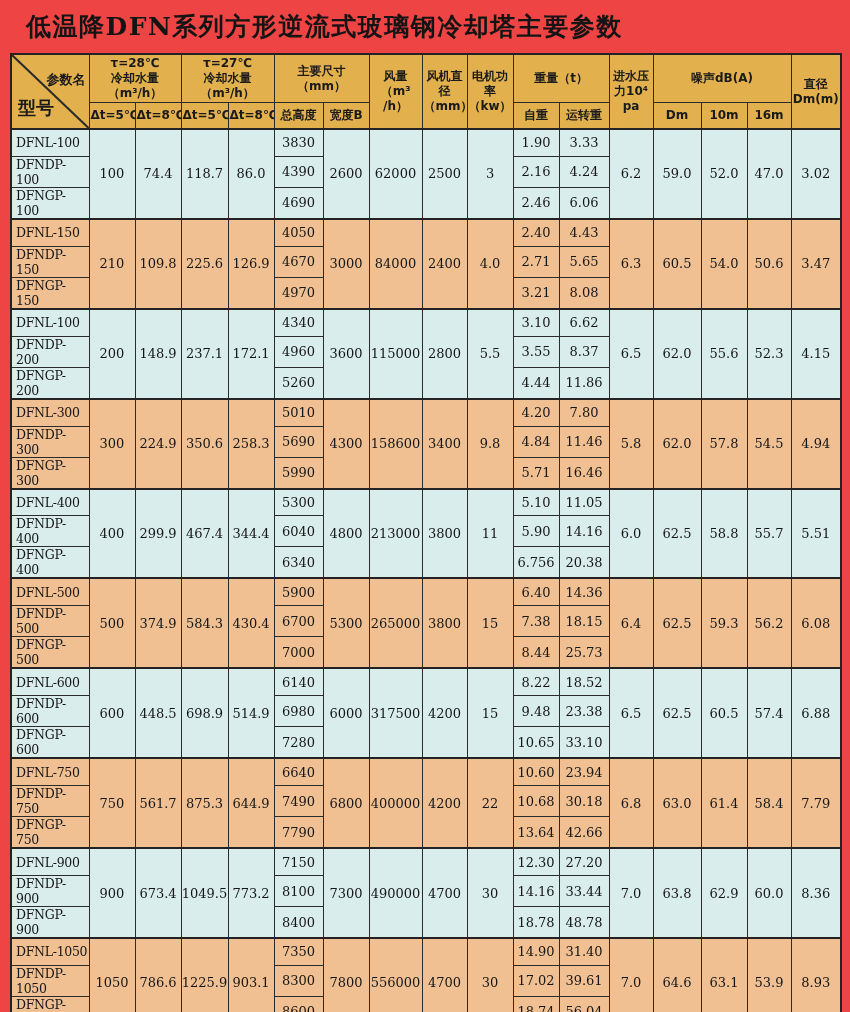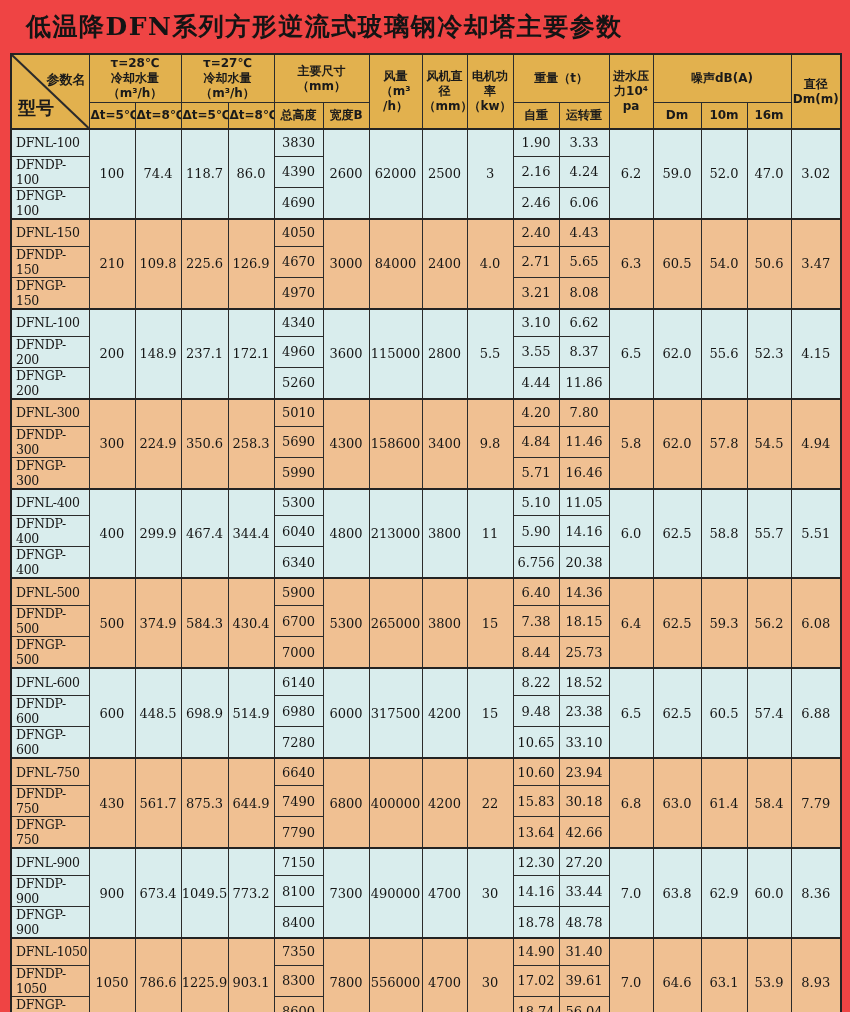--- a/index.html
+++ b/index.html
@@ -333,41 +333,41 @@
           <td>23.38</td>
         </tr>
         <tr class="blue">
           <td class="model">DFNGP-600</td>
           <td>7280</td>
           <td>10.65</td>
           <td>33.10</td>
         </tr>
         <tr class="orange group-start">
           <td class="model">DFNL-750</td>
-          <td rowspan="3">430</td>
+          <td rowspan="3">750</td>
           <td rowspan="3">561.7</td>
           <td rowspan="3">875.3</td>
           <td rowspan="3">644.9</td>
           <td>6640</td>
           <td rowspan="3">6800</td>
           <td rowspan="3">400000</td>
           <td rowspan="3">4200</td>
           <td rowspan="3">22</td>
           <td>10.60</td>
           <td>23.94</td>
           <td rowspan="3">6.8</td>
           <td rowspan="3">63.0</td>
           <td rowspan="3">61.4</td>
           <td rowspan="3">58.4</td>
           <td rowspan="3">7.79</td>
         </tr>
         <tr class="orange">
           <td class="model">DFNDP-750</td>
           <td>7490</td>
-          <td>15.83</td>
+          <td>10.68</td>
           <td>30.18</td>
         </tr>
         <tr class="orange">
           <td class="model">DFNGP-750</td>
           <td>7790</td>
           <td>13.64</td>
           <td>42.66</td>
         </tr>
         <tr class="blue group-start">
           <td class="model">DFNL-900</td>

